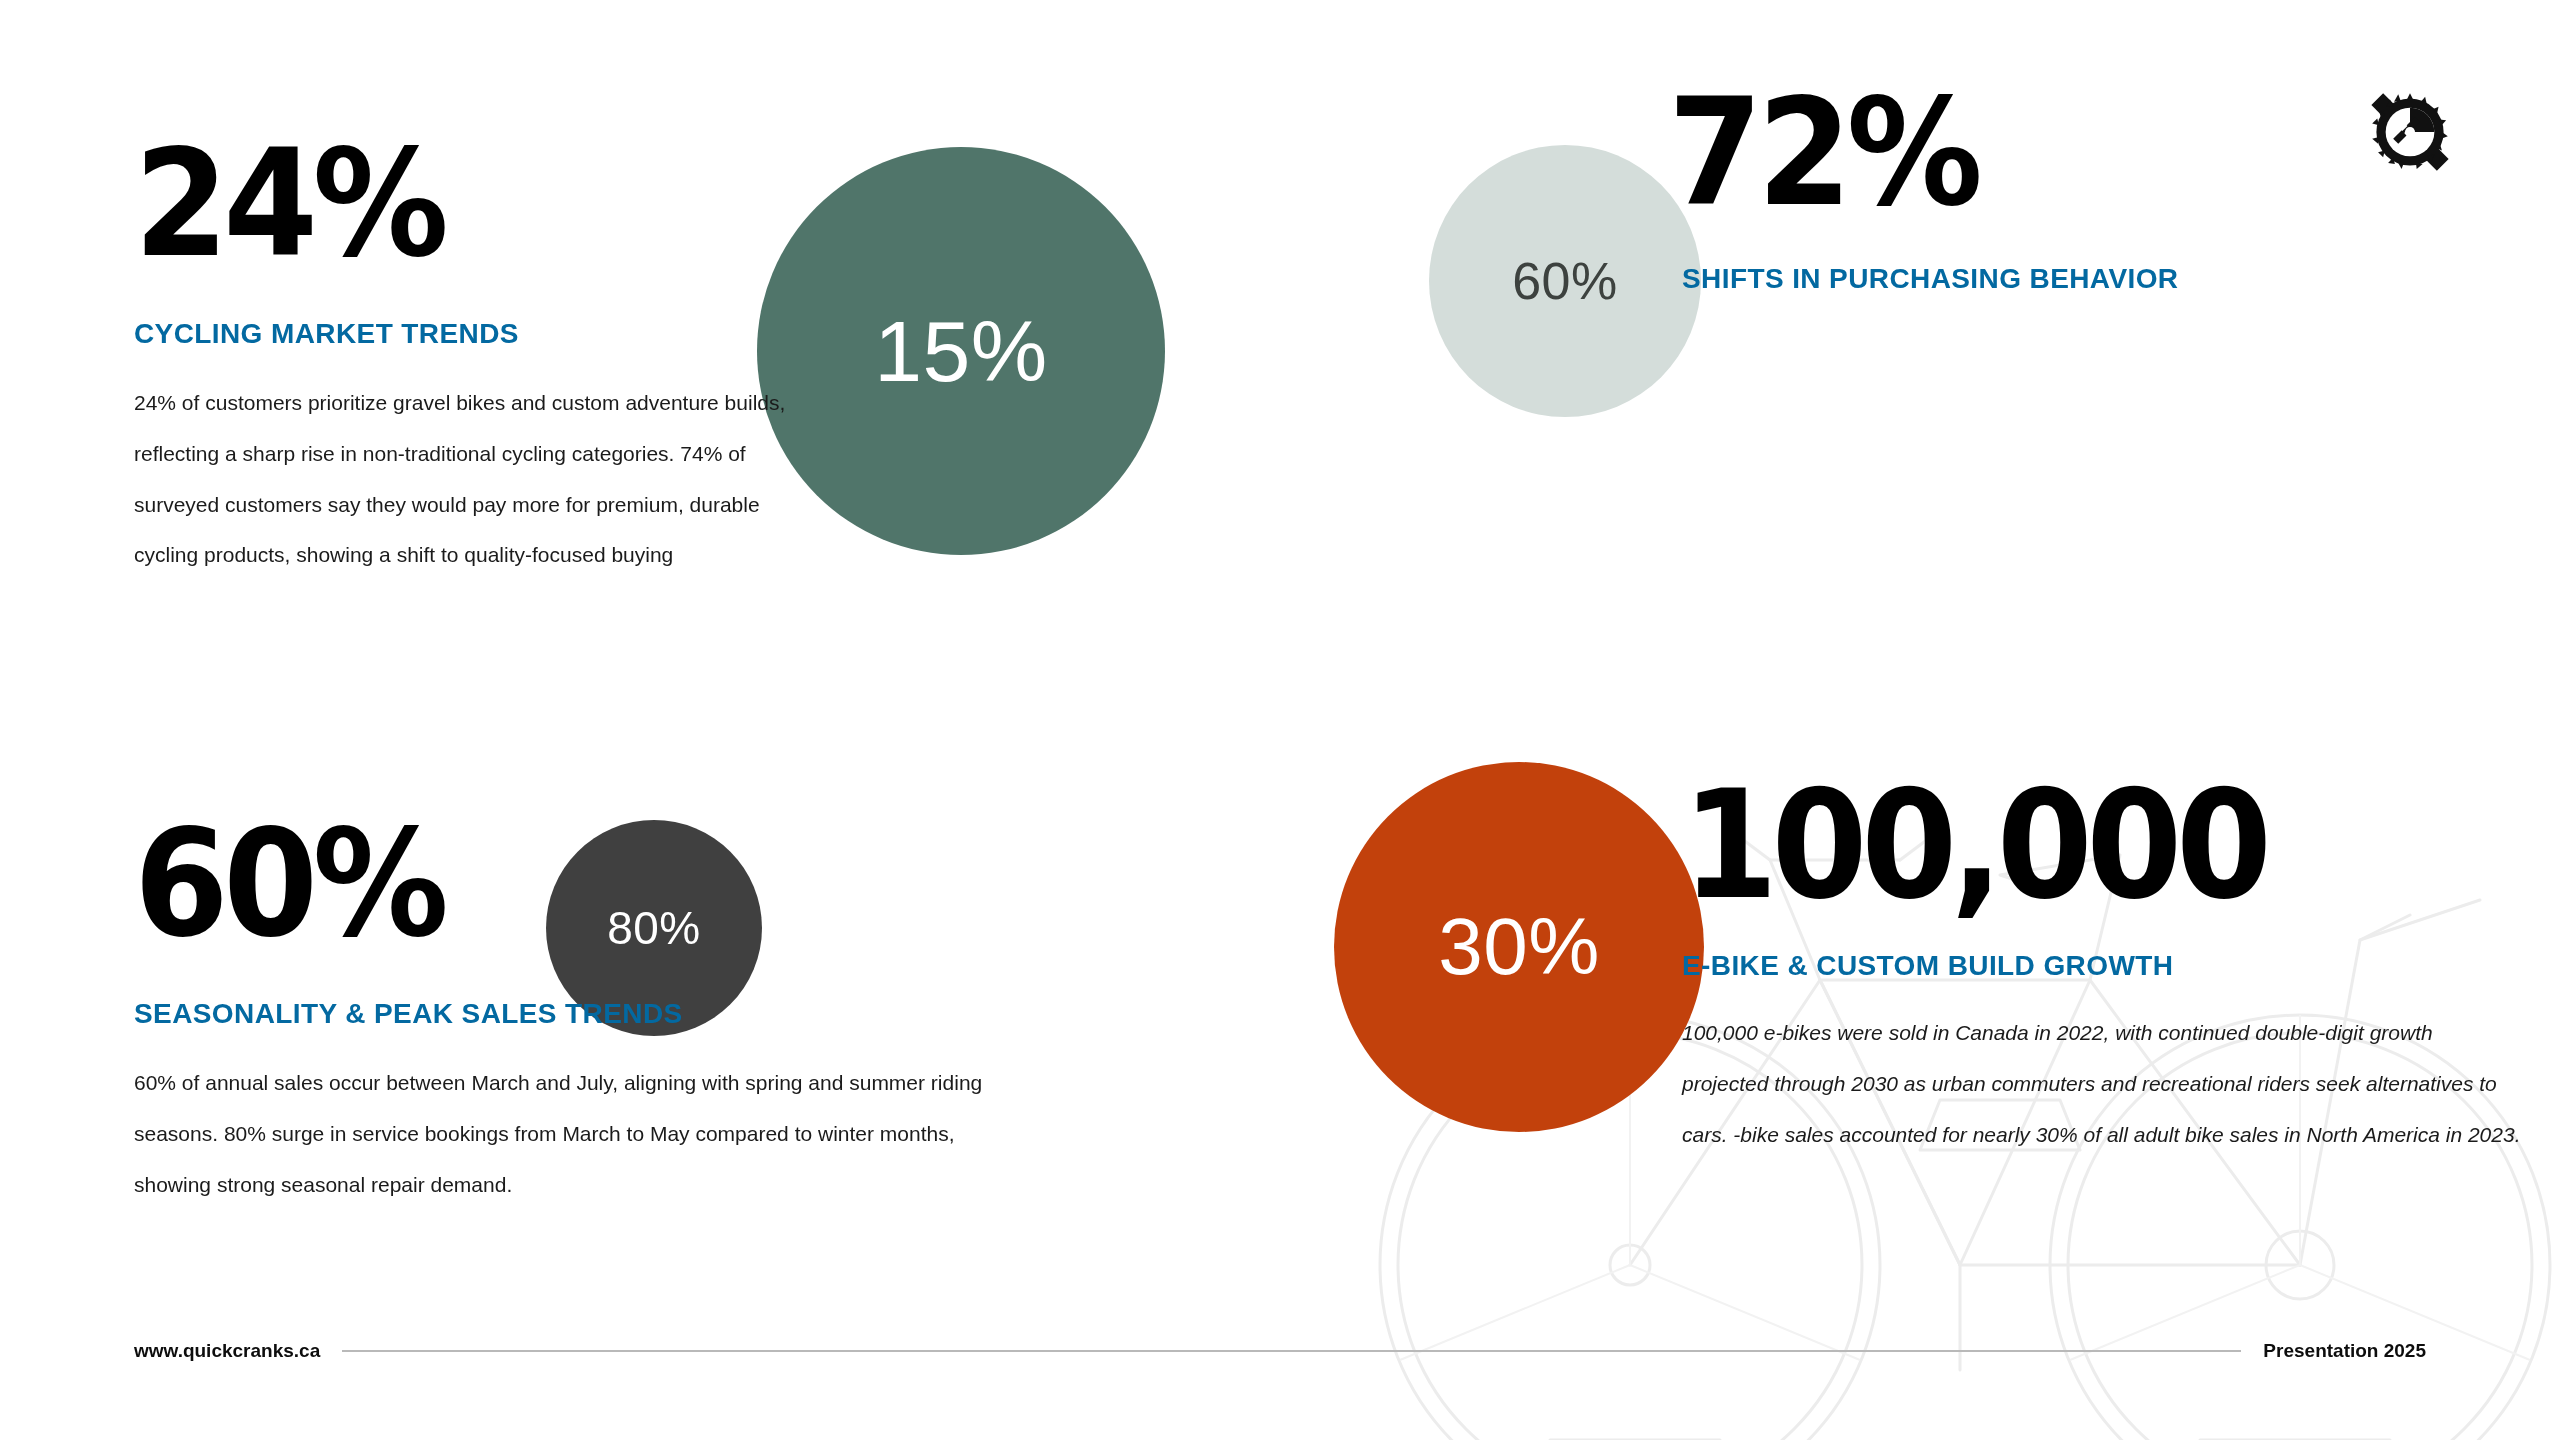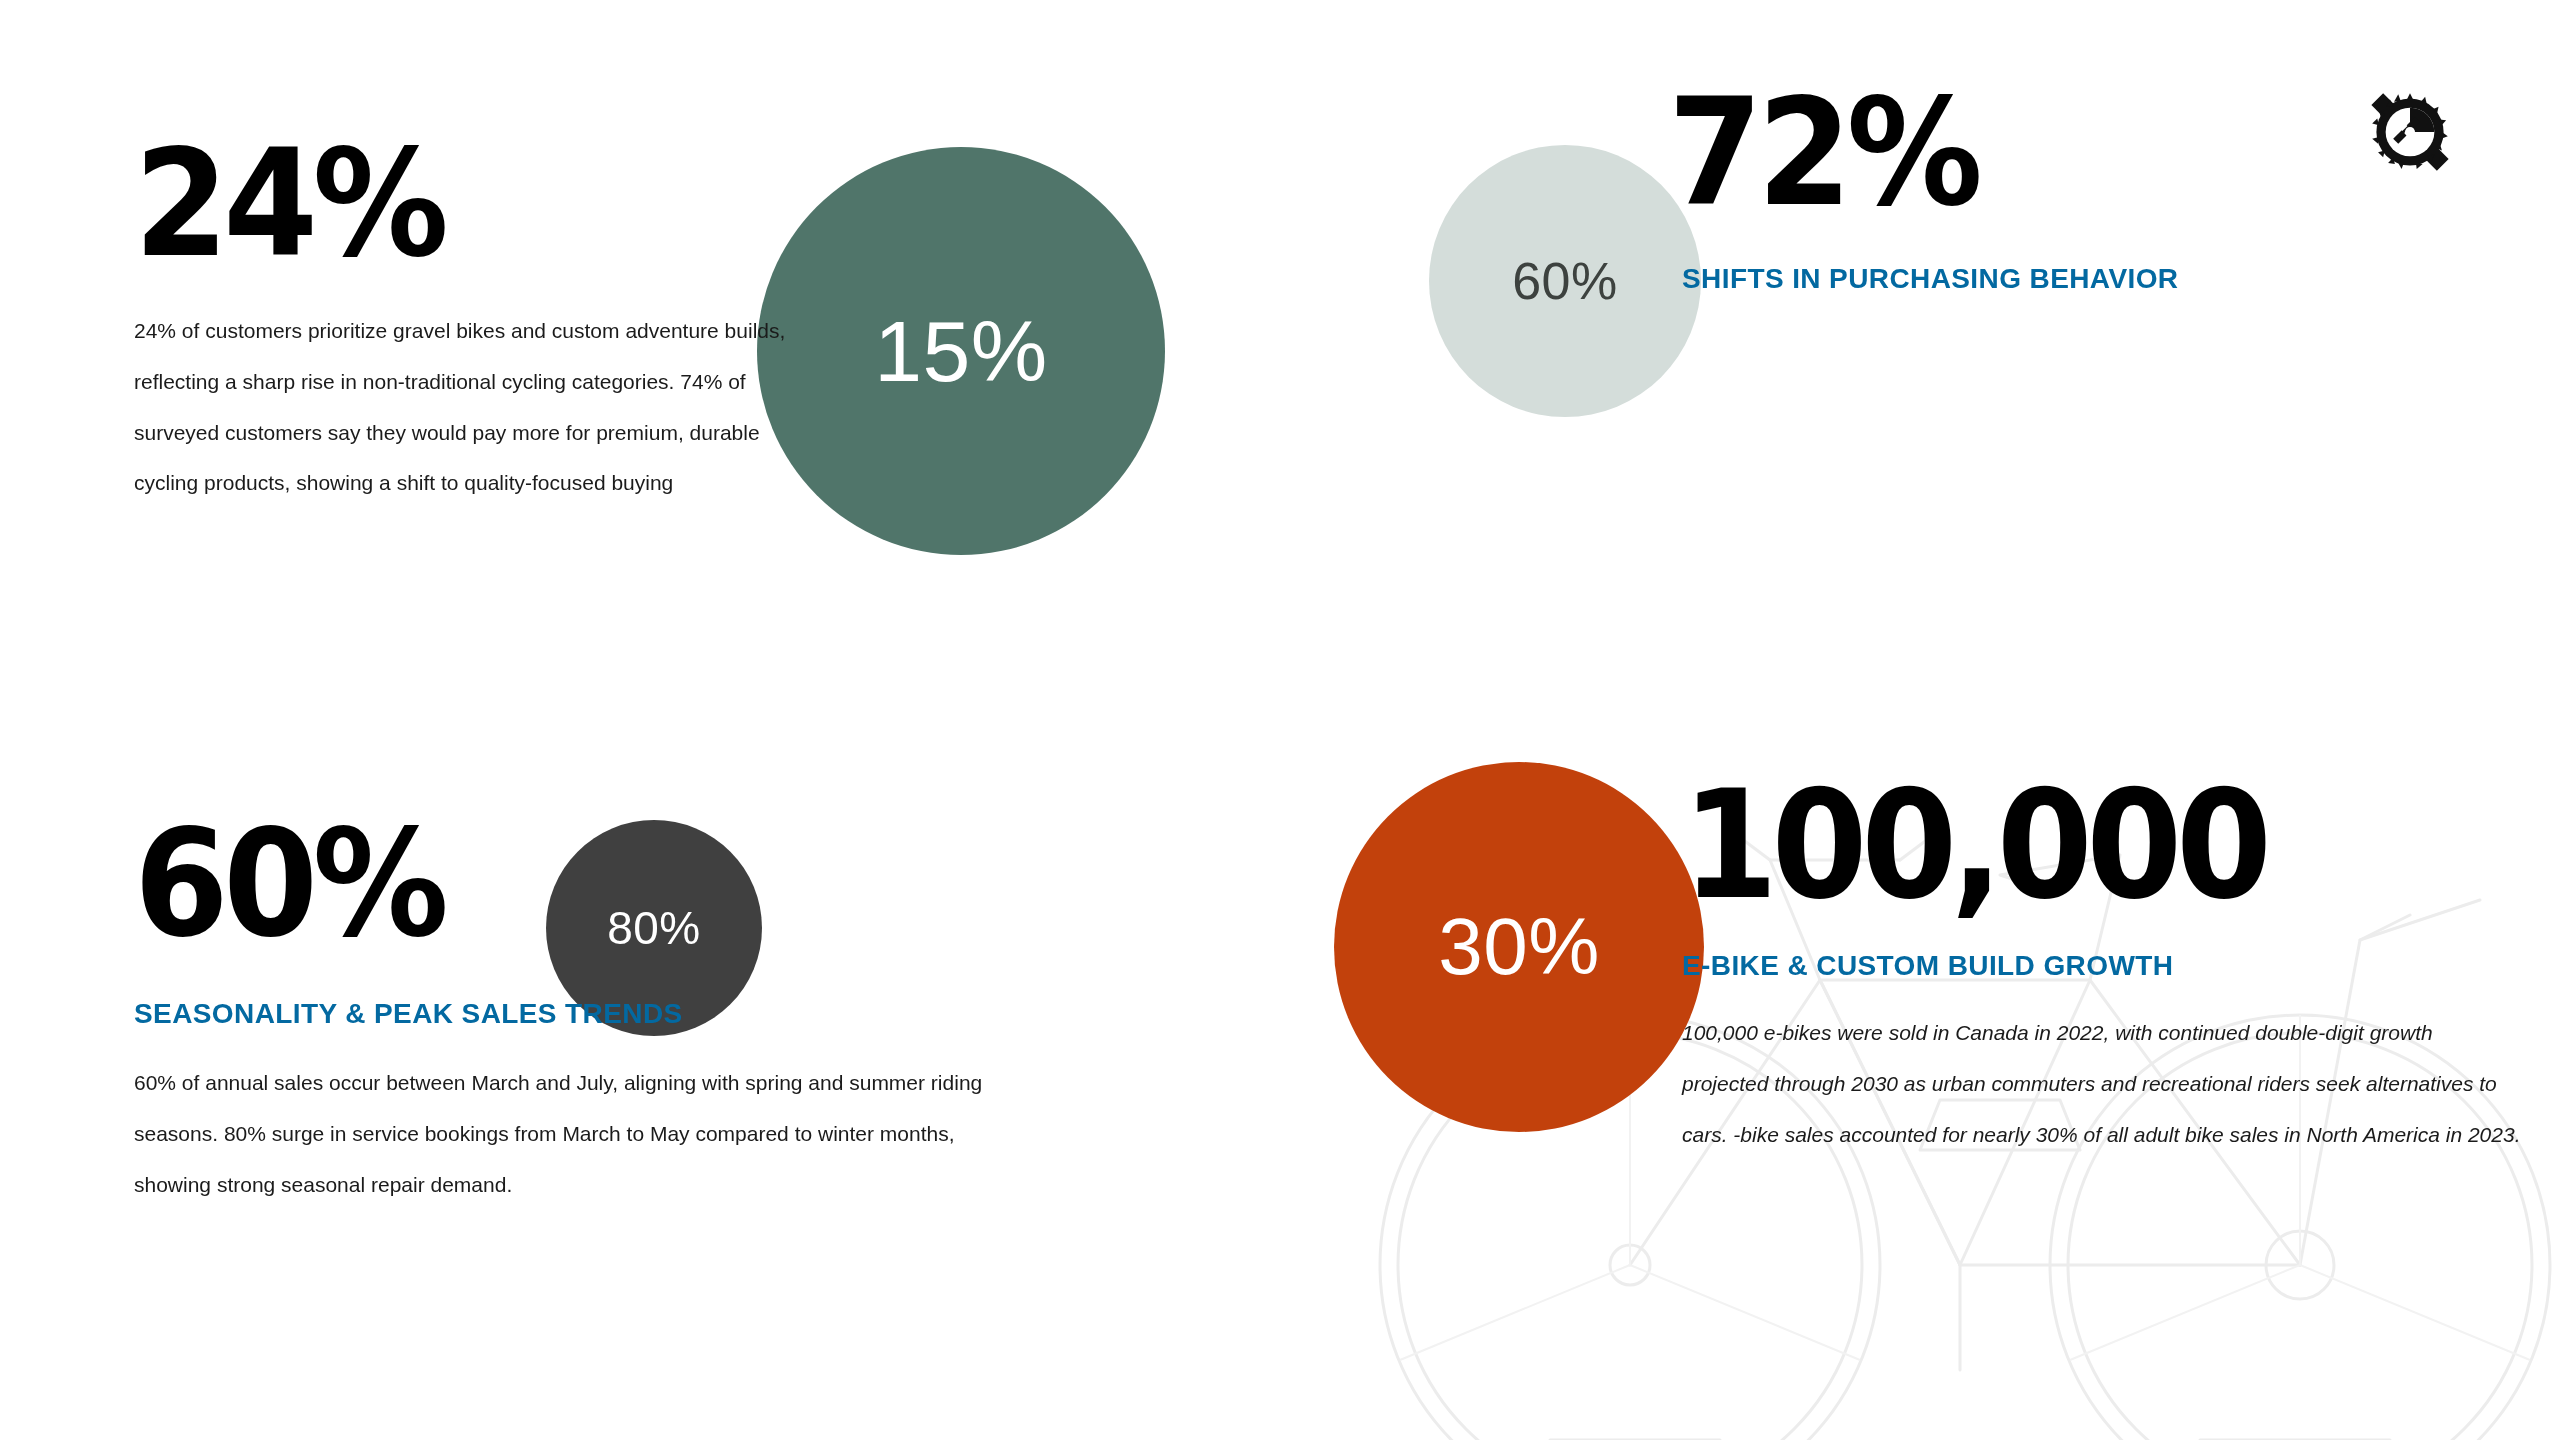--- a/index.html
+++ b/index.html
@@ -194,34 +194,40 @@
   </div>
   <div class="stat-circle" id="circle-80">
     <span>80%</span>
   </div>
   <div class="stat-circle" id="circle-30">
     <span>30%</span>
   </div>
 
   <div class="quad" id="quad-tl">
     <div class="big-number">24%</div>
+    <div class="stat-title">CYCLING MARKET TRENDS</div>
     <div class="stat-body">24% of customers prioritize gravel bikes and custom adventure builds, reflecting a sharp rise in non-traditional cycling categories. 74% of surveyed customers say they would pay more for premium, durable cycling products, showing a shift to quality-focused buying</div>
   </div>
 
   <div class="quad" id="quad-tr">
     <div class="big-number">72%</div>
     <div class="stat-title">SHIFTS IN PURCHASING BEHAVIOR</div>
   </div>
 
   <div class="quad" id="quad-bl">
     <div class="big-number">60%</div>
     <div class="stat-title">SEASONALITY &amp; PEAK SALES TRENDS</div>
     <div class="stat-body">60% of annual sales occur between March and July, aligning with spring and summer riding seasons. 80% surge in service bookings from March to May compared to winter months, showing strong seasonal repair demand.</div>
   </div>
 
   <div class="quad" id="quad-br">
     <div class="big-number">100,000</div>
     <div class="stat-title">E-BIKE &amp; CUSTOM BUILD GROWTH</div>
     <div class="stat-body">100,000 e-bikes were sold in Canada in 2022, with continued double-digit growth projected through 2030 as urban commuters and recreational riders seek alternatives to cars. -bike sales accounted for nearly 30% of all adult bike sales in North America in 2023.</div>
   </div>
 
+  <div id="footer">
+    <div class="f-text">www.quickcranks.ca</div>
+    <div class="f-rule"></div>
+    <div class="f-text">Presentation 2025</div>
+  </div>
 
 </div>
 
 </body></html>

